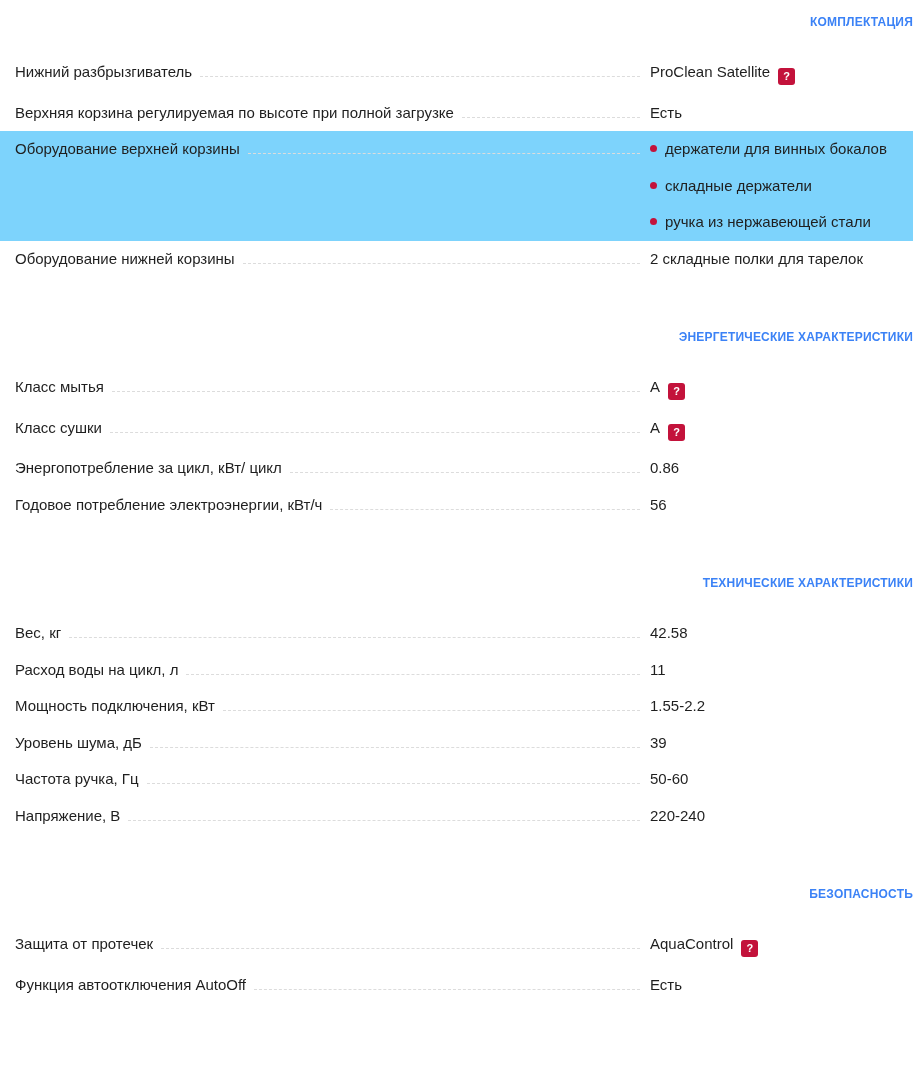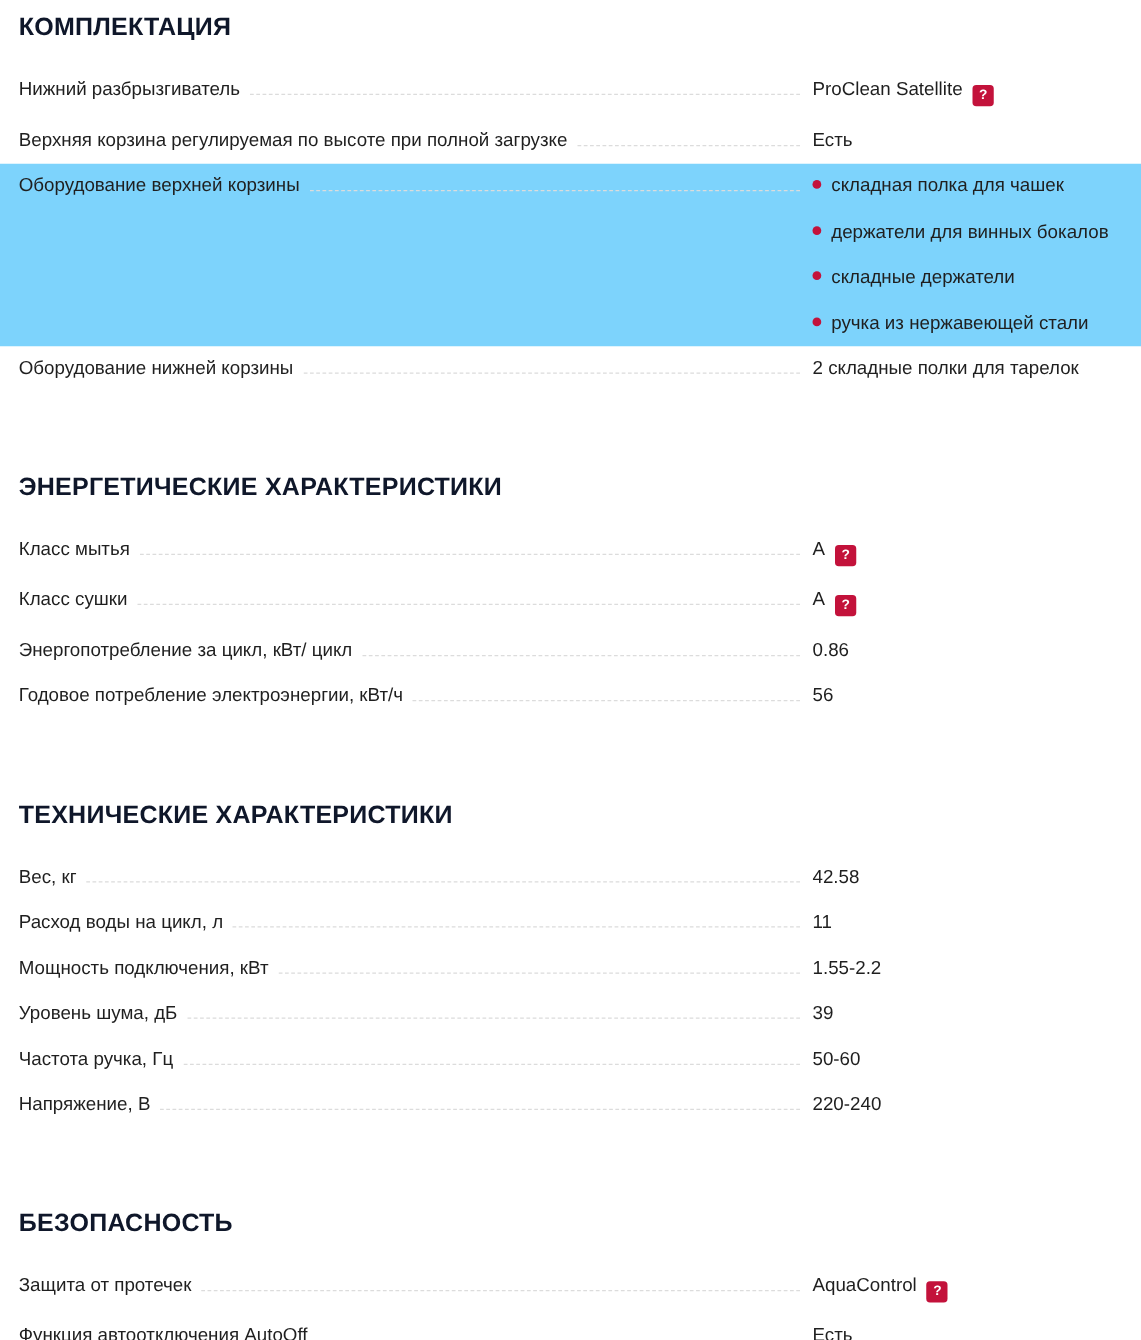--- a/index.html
+++ b/index.html
@@ -8,30 +8,31 @@
     background: #ffffff;
   }
   body {
     width: 913px;
     min-height: 1072px;
     font-family: "Liberation Sans", "DejaVu Sans", sans-serif;
     font-size: 15px;
     color: #1f1f1f;
     overflow-x: hidden;
   }
-  .spec-section { margin-top: 64px; }
+  .spec-section { margin-top: 48px; }
   .spec-section:first-of-type { margin-top: 0; padding-top: 10px; }
 
   .section-title {
     margin: 0 0 20px 15px;
-    font-size: 20px;
+    font-size: 12px;
     line-height: 24px;
     font-weight: 700;
     letter-spacing: 0.2px;
-    color: #0f172a;
+    color: #3b82f6;
+    text-align: right;
   }
 
   .row {
     display: flex;
     align-items: baseline;
     padding: 9px 12px 9.5px 15px;
     line-height: 18px;
   }
   .row-label { flex: 0 1 auto; }
   .leader {
@@ -95,21 +96,20 @@
     <div class="row-value">
       <span>Есть</span>
     </div>
   </div>
 
   <div class="row row-bullets">
     <div class="row-label">Оборудование верхней корзины</div>
     <div class="leader"></div>
     <div class="row-value">
       <ul class="bullet-list">
-        <li><span class="bullet"></span><span>складная полка для чашек</span></li>
         <li><span class="bullet"></span><span>держатели для винных бокалов</span></li>
         <li><span class="bullet"></span><span>складные держатели</span></li>
         <li><span class="bullet"></span><span>ручка из нержавеющей стали</span></li>
       </ul>
     </div>
   </div>
 
   <div class="row">
     <div class="row-label">Оборудование нижней корзины</div>
     <div class="leader"></div>

